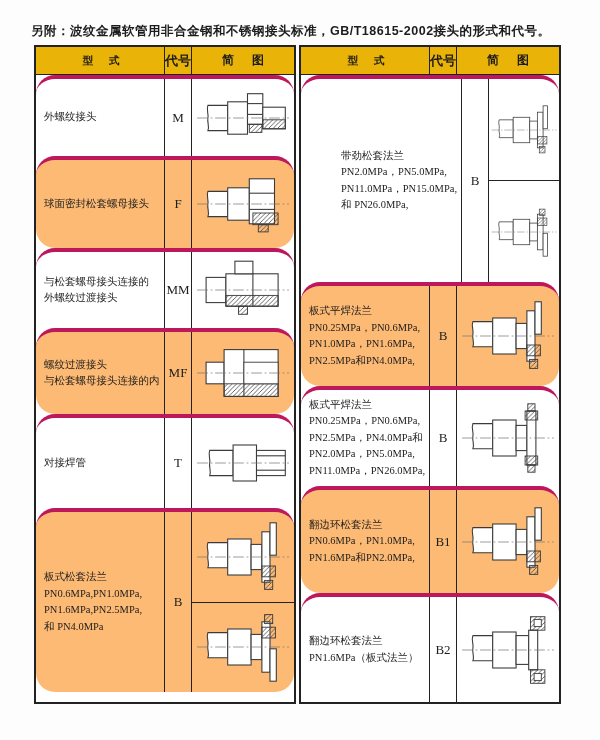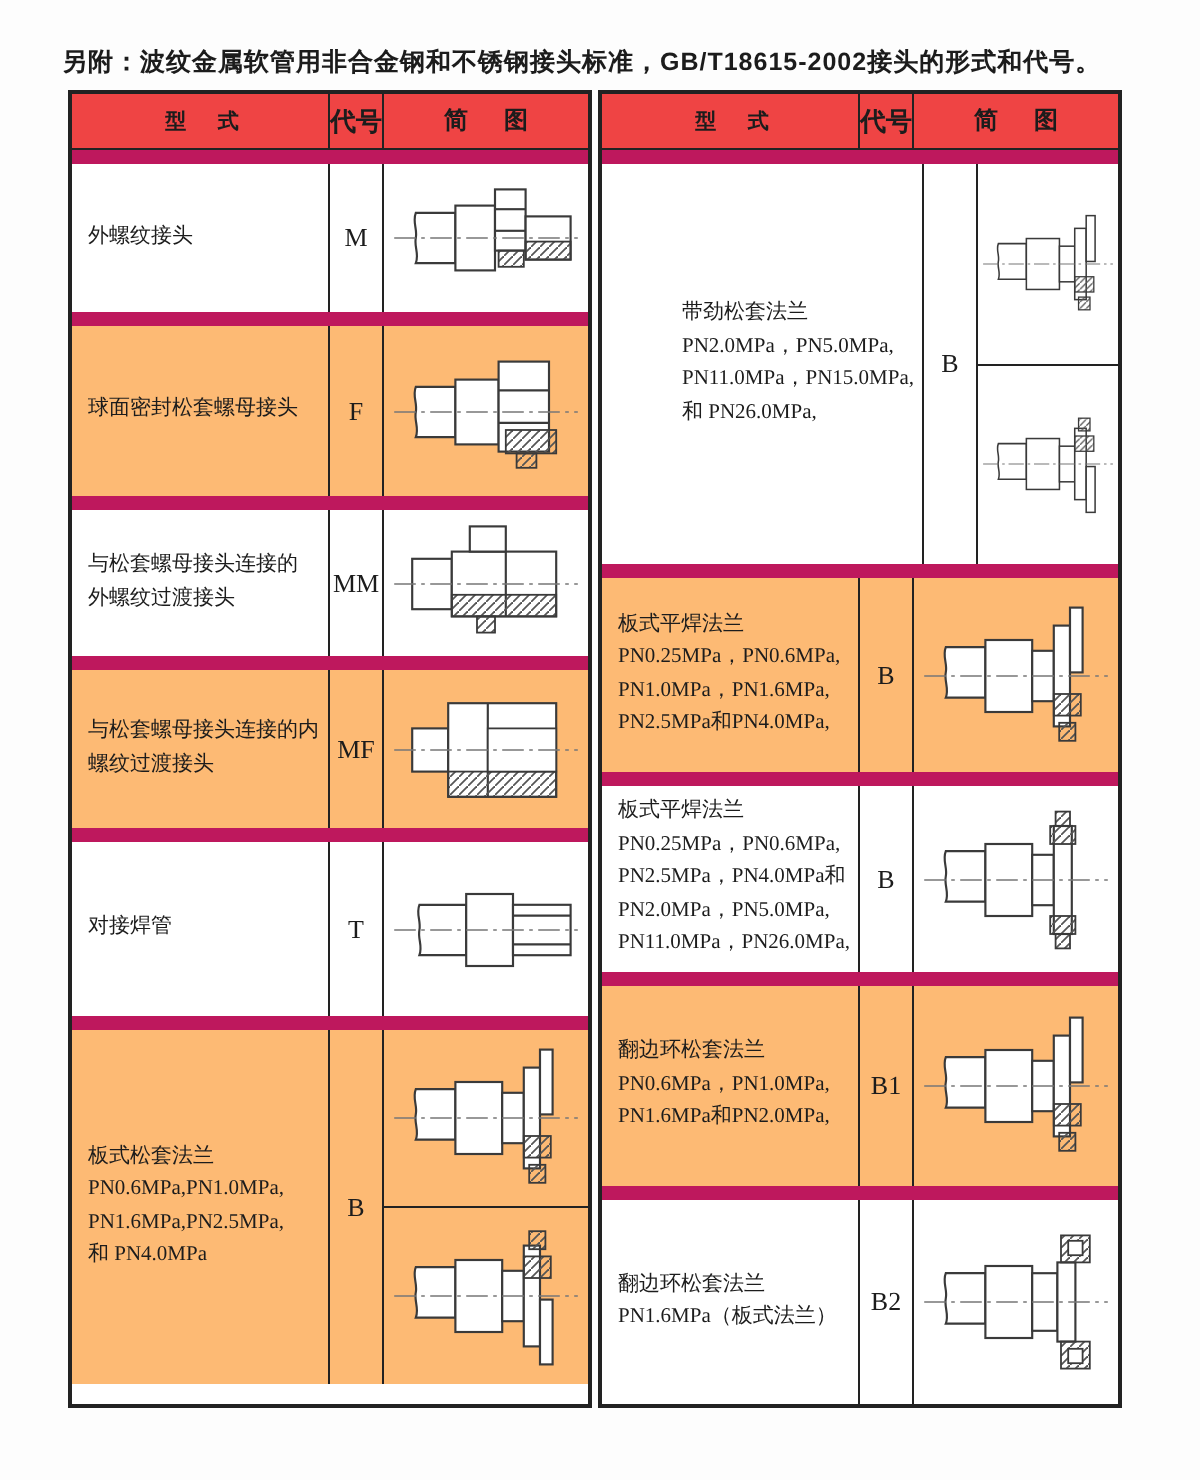--- a/index.html
+++ b/index.html
@@ -14,23 +14,23 @@
     font-weight:bold;font-size:12.5px;letter-spacing:.5px;
   }
   .tables{
     position:absolute;left:34px;top:45px;display:flex;gap:3px;
   }
   .tbl{
     width:262px;border:2px solid #222;background:#fff;
     box-sizing:border-box;display:flex;flex-direction:column;
   }
   .row{display:flex;box-sizing:border-box;}
-  .row + .row{border-top:7px solid #be185d;}
+  .row + .row{border-top:4px solid #be185d;border-radius:19px;}
   .row.head{
-    height:28px;background:#ef4444;border-bottom:1px solid #222;
+    height:28px;background:#eab308;border-bottom:1px solid #222;
     font-family:"Liberation Serif","DejaVu Serif",serif;
     font-weight:bold;font-size:12px;
   }
   .cell{box-sizing:border-box;min-width:0;}
   .cell + .cell{border-left:1px solid #222;}
   .cell.type{
     width:128px;padding:4px 6px 4px 8px;display:flex;
     flex-direction:column;justify-content:center;
     font-size:10.5px;
   }
@@ -130,22 +130,22 @@
   </g>
   <rect x="36" y="46" width="58" height="12" fill="url(#hatch)" stroke="#3a3a3a"></rect>
   <rect x="50" y="58" width="10" height="9" fill="url(#hatch)" stroke="#3a3a3a"></rect>
   <path d="M4 40 H106" stroke="#777" stroke-width="0.8" stroke-dasharray="12 3 2 3" fill="none"></path>
 </svg>
 </div>
         </div>
       </div>
       <div class="row hl" style="height: 86px;">
         <div class="cell type">
+          <div class="tline">螺纹过渡接头</div>
           <div class="tline">与松套螺母接头连接的内</div>
-          <div class="tline">螺纹过渡接头</div>
         </div>
         <div class="cell code">MF</div>
         <div class="cell diagram">
           <div class="dwrap">
 <svg width="100" height="72" viewBox="0 0 110 80">
   <g fill="#fff" stroke="#3a3a3a" stroke-width="1.2">
     <rect x="14" y="28" width="20" height="24"></rect>
     <rect x="34" y="14" width="60" height="52"></rect>
     <line x1="56" y1="14" x2="56" y2="66"></line>
   </g>

